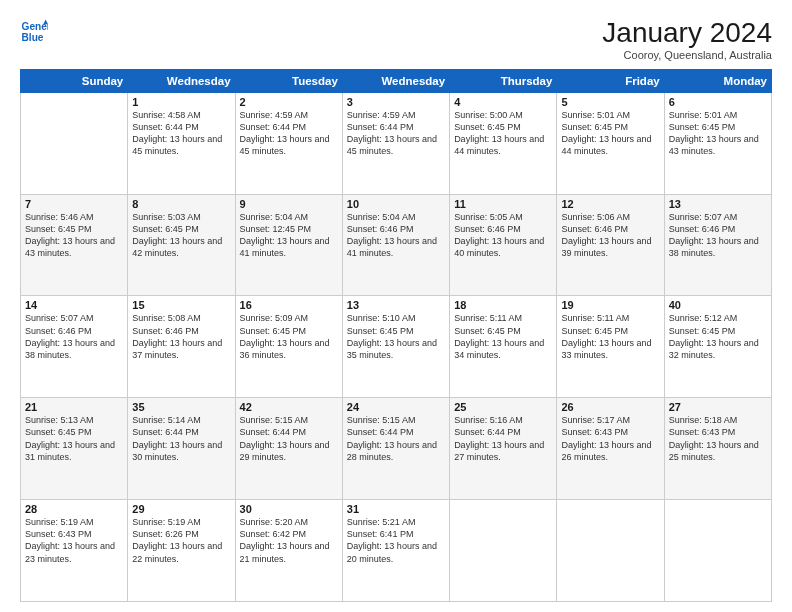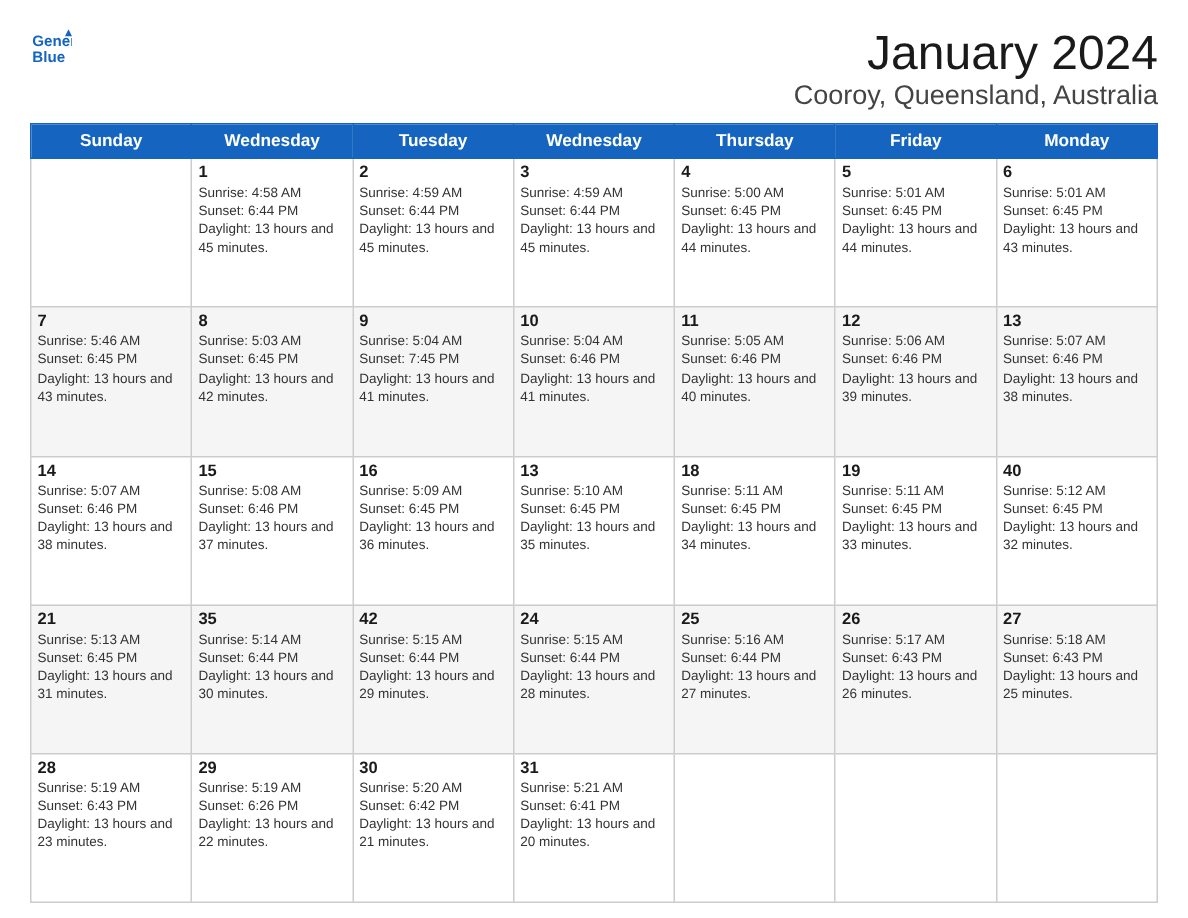--- a/index.html
+++ b/index.html
@@ -29,42 +29,42 @@
       gap: 2px;
     }
     .logo-icon {
       width: 28px;
       height: 28px;
     }
     .title-block {
       text-align: right;
     }
     .month-title {
-      font-size: 32px;
+      font-size: 28px;
       font-weight: normal;
       color: #1a1a1a;
       line-height: 1.1;
       margin-left: 32px;
     }
     .subtitle {
-      font-size: 18px;
+      font-size: 11px;
       color: #444;
     }
     .calendar-table {
       width: 100%;
       border-collapse: collapse;
       flex: 1;
     }
     .calendar-table th {
       background: #1565c0;
       color: #fff;
       font-size: 11.5px;
       font-weight: bold;
       padding: 5px 4px;
-      text-align: center;
+      text-align: right;
       border: 1px solid #1565c0;
     }
     .calendar-table td {
       border: 1px solid #ccc;
       vertical-align: top;
       padding: 3px 4px;
       width: calc(100% / 7);
       background: #fff;
       height: 82px;
     }
@@ -175,21 +175,21 @@
           <td>
             <span class="day-number">8</span>
             <div class="day-info">Sunrise: 5:03 AM
 Sunset: 6:45 PM
 Daylight: 13 hours
 and 42 minutes.</div>
           </td>
           <td>
             <span class="day-number">9</span>
             <div class="day-info">Sunrise: 5:04 AM
-Sunset: 7:45 PM
+Sunset: 12:45 PM
 Daylight: 13 hours
 and 41 minutes.</div>
           </td>
           <td>
             <span class="day-number">10</span>
             <div class="day-info">Sunrise: 5:04 AM
 Sunset: 6:46 PM
 Daylight: 13 hours
 and 41 minutes.</div>
           </td>

